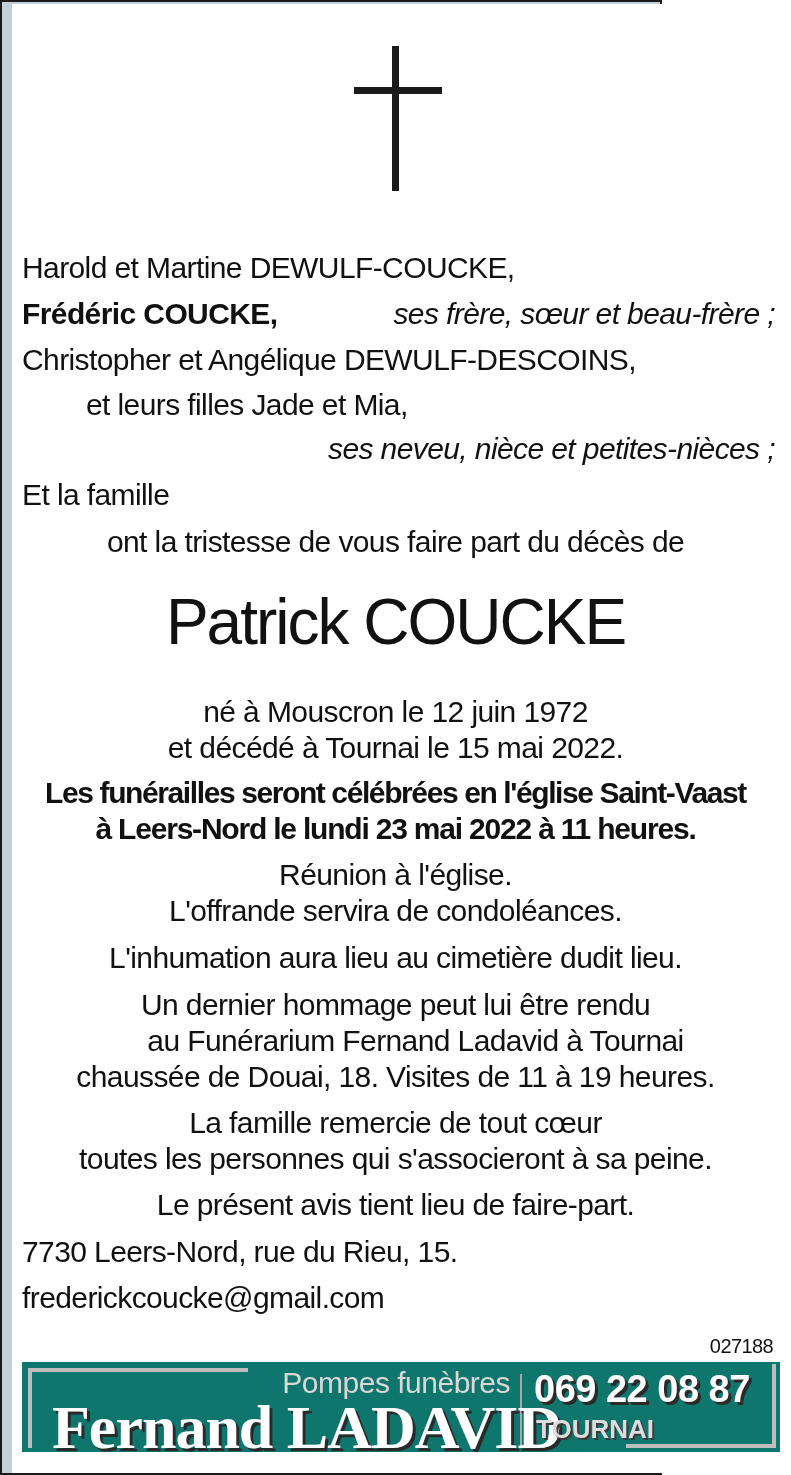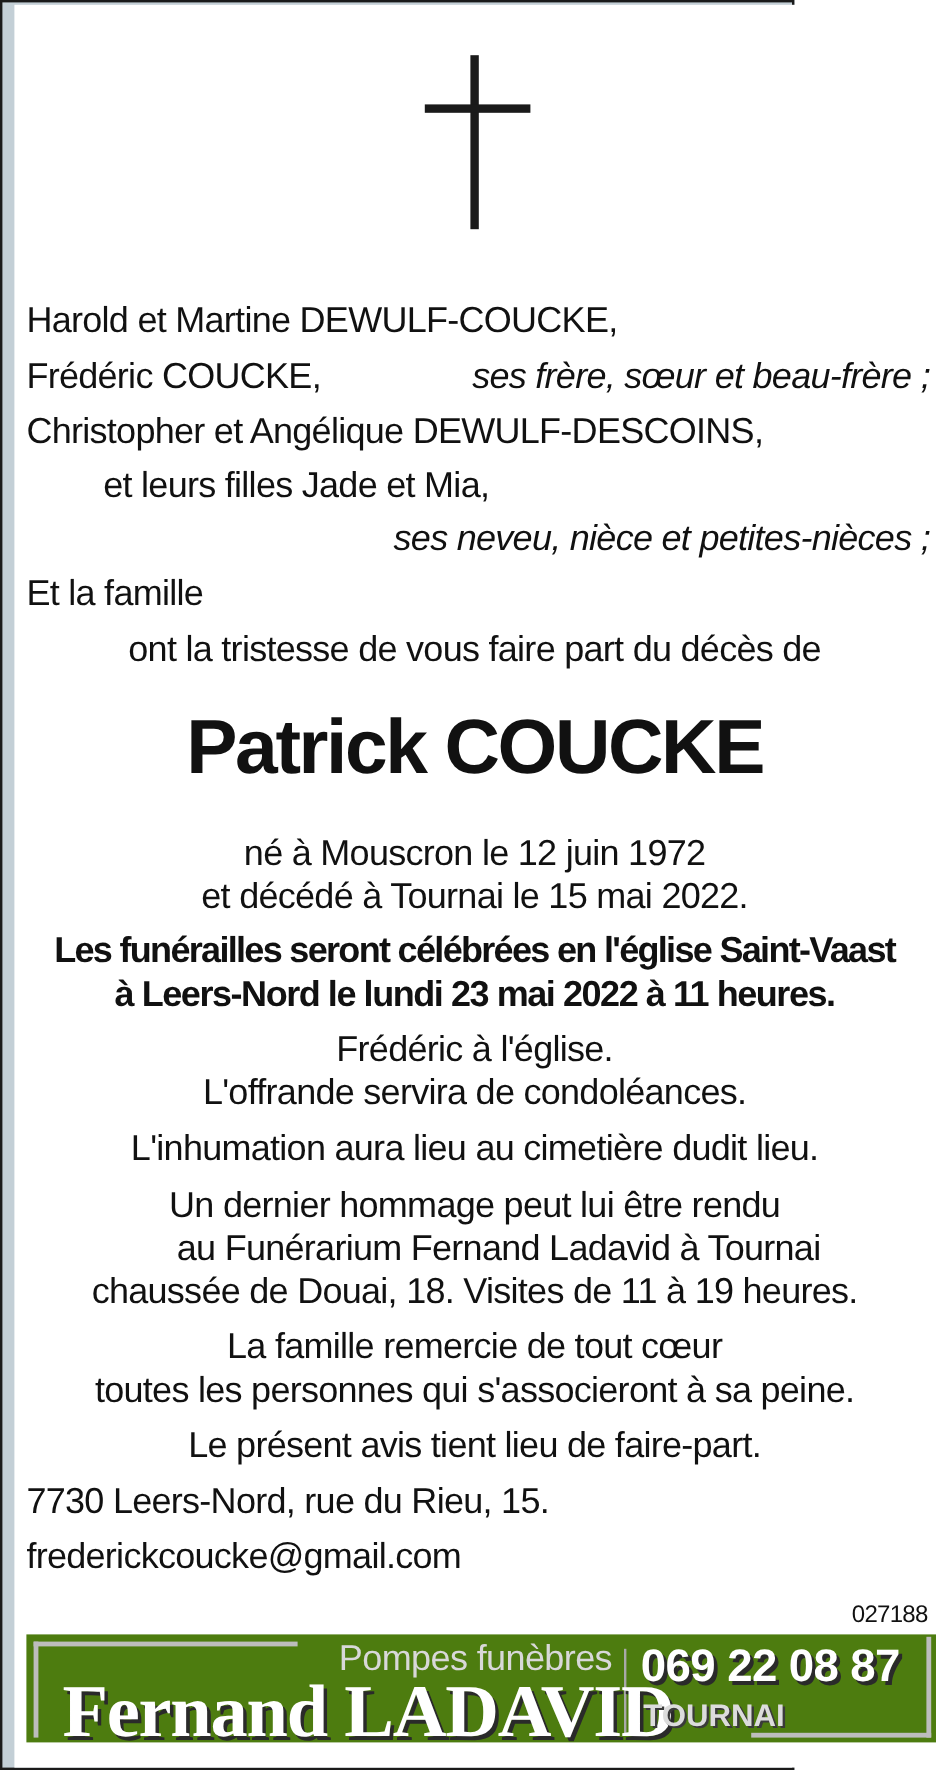--- a/index.html
+++ b/index.html
@@ -13,25 +13,25 @@
     position: absolute; left: 10px; top: 2px; width: 767px; height: 1469px;
     background: #ffffff;
   }
   .cross { position: absolute; left: 342px; top: 42px; width: 88px; height: 145px; }
   .cross .v { position: absolute; left: 38px; top: 0; width: 7px; height: 145px; background: #1a1a1a; }
   .cross .h { position: absolute; left: 0; top: 41px; width: 88px; height: 7px; background: #1a1a1a; }
   .t { position: absolute; font-size: 30px; line-height: 36px; white-space: nowrap; letter-spacing: -0.6px; transform-origin: left top; }
   .it { font-style: italic; }
   .center { left: 0; width: 767px; text-align: center; }
   .bold { font-weight: bold; }
-  .name { font-size: 64px; line-height: 72px; font-weight: bold; letter-spacing: -2px; }
+  .name { font-size: 64px; line-height: 72px; font-weight: normal; letter-spacing: -2px; }
   .small { font-size: 20px; line-height: 24px; margin-left: 19px; }
   .banner {
     position: absolute; left: 10px; top: 1358px; width: 758px; height: 90px;
-    background: #4d7c0f;
+    background: #0f766e;
   }
   .banner .lines-tl { position: absolute; left: 6px; top: 6px; width: 220px; height: 4px; background: #bdbdbd; }
   .banner .lines-tl2 { position: absolute; left: 6px; top: 6px; width: 4px; height: 80px; background: #bdbdbd; }
   .banner .lines-br { position: absolute; right: 4px; bottom: 4px; width: 150px; height: 4px; background: #bdbdbd; }
   .banner .lines-br2 { position: absolute; right: 4px; top: 2px; width: 4px; height: 84px; background: #bdbdbd; }
   .banner .sep { position: absolute; left: 498px; top: 12px; width: 2px; height: 72px; background: #a9a9a9; }
   .b-pompes { position: absolute; left: 240px; top: 4px; width: 248px; text-align: right; font-size: 30px; color: #d8d8d8; letter-spacing: -0.5px; }
   .b-name { position: absolute; left: 30px; top: 30px; font-family: Liberation Serif, serif; font-weight: bold; font-size: 62px; color: #ffffff; text-shadow: 3px 3px 0 #2a2a2a; letter-spacing: -1px; }
   .b-phone { position: absolute; left: 512px; top: 6px; font-size: 38px; font-weight: bold; color: #ffffff; text-shadow: 3px 3px 0 #2a2a2a; letter-spacing: -0.5px; }
   .b-city { position: absolute; left: 514px; top: 52px; font-size: 26px; font-weight: bold; color: #dcdcdc; text-shadow: 2px 2px 0 #3a3a3a; }
@@ -41,38 +41,38 @@
 
 <div class="frame">
   <div class="paper">
 
     <div class="cross">
       <div class="v"></div>
         <div class="h"></div>
     </div>
 
     <div class="t" style="left:10px; top:246px;">Harold et Martine DEWULF-COUCKE,</div>
-    <div class="t" style="left:10px; top:292px;">Frédéric COUCKE,</div>
+    <div class="t" style="left:10px; top:292px;font-weight:bold;">Frédéric COUCKE,</div>
     <div class="t it" style="right:4px; top:292px;">ses frère, sœur et beau-frère ;</div>
     <div class="t" style="left:10px; top:338px;">Christopher et Angélique DEWULF-DESCOINS,</div>
     <div class="t" style="left:74px; top:383px;">et leurs filles Jade et Mia,</div>
     <div class="t it" style="right:4px; top:427px;">ses neveu, nièce et petites-nièces ;</div>
     <div class="t" style="left:10px; top:473px;">Et la famille</div>
 
     <div class="t center" style="top:520px;">ont la tristesse de vous faire part du décès de</div>
 
     <div class="t center name" style="top:582px;">Patrick COUCKE</div>
 
     <div class="t center" style="top:690px;">né à Mouscron le 12 juin 1972</div>
     <div class="t center" style="top:726px;">et décédé à Tournai le 15 mai 2022.</div>
 
     <div class="t center bold" style="top:771px; letter-spacing:-1.4px;">Les funérailles seront célébrées en l'église Saint-Vaast</div>
     <div class="t center bold" style="top:807px; letter-spacing:-1.2px;">à Leers-Nord le lundi 23 mai 2022 à 11 heures.</div>
 
-    <div class="t center" style="top:853px;">Frédéric à l'église.</div>
+    <div class="t center" style="top:853px;">Réunion à l'église.</div>
     <div class="t center" style="top:889px;">L'offrande servira de condoléances.</div>
     <div class="t center" style="top:936px;">L'inhumation aura lieu au cimetière dudit lieu.</div>
 
     <div class="t center" style="top:983px;">Un dernier hommage peut lui être rendu</div>
     <div class="t center" style="top:1019px;margin-left:20px;">au Funérarium Fernand Ladavid à Tournai</div>
     <div class="t center" style="top:1055px;">chaussée de Douai, 18. Visites de 11 à 19 heures.</div>
 
     <div class="t center" style="top:1101px;">La famille remercie de tout cœur</div>
     <div class="t center" style="top:1137px;">toutes les personnes qui s'associeront à sa peine.</div>
 

